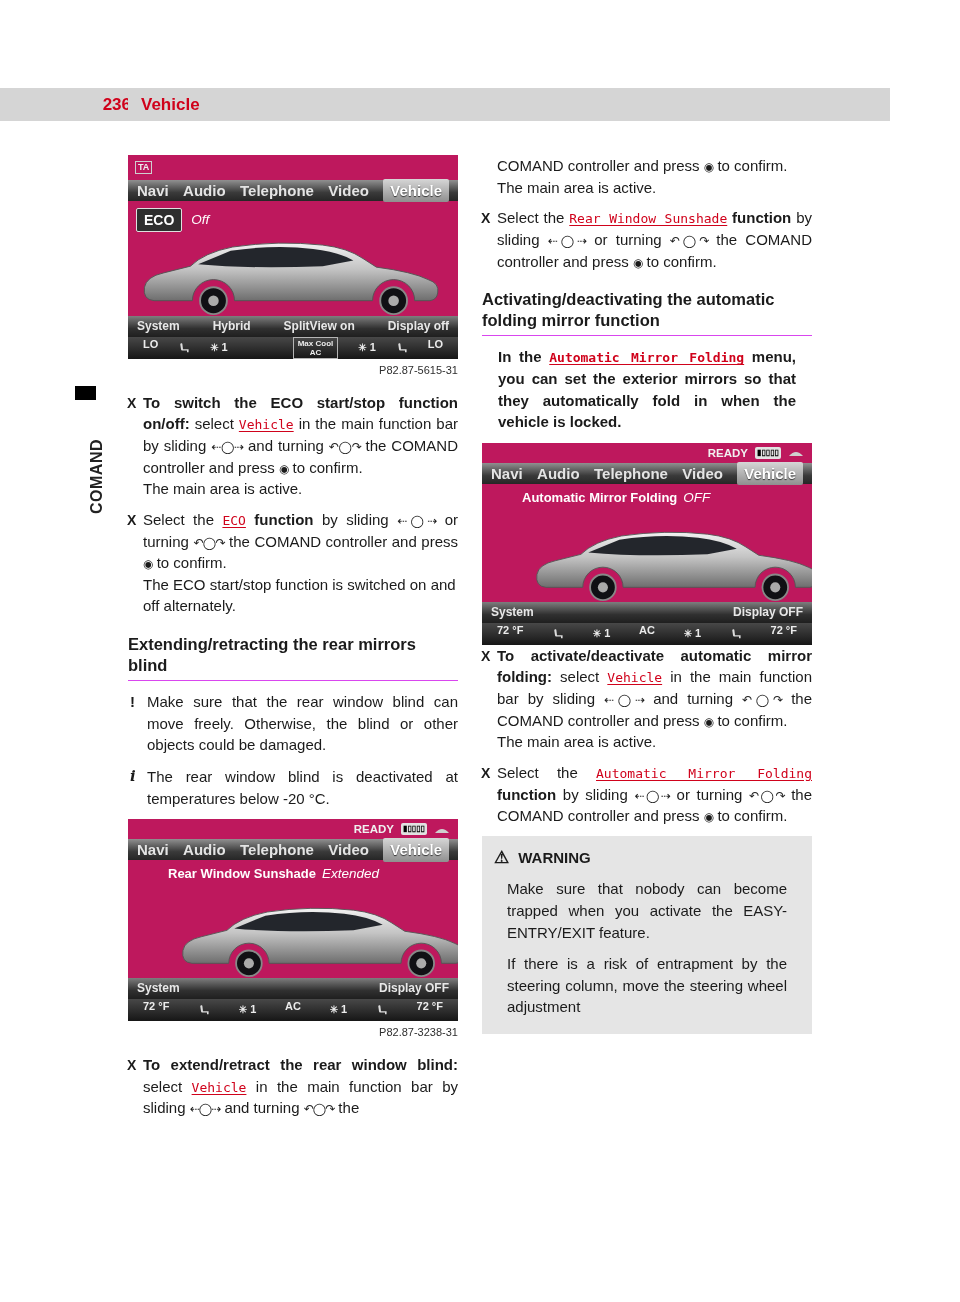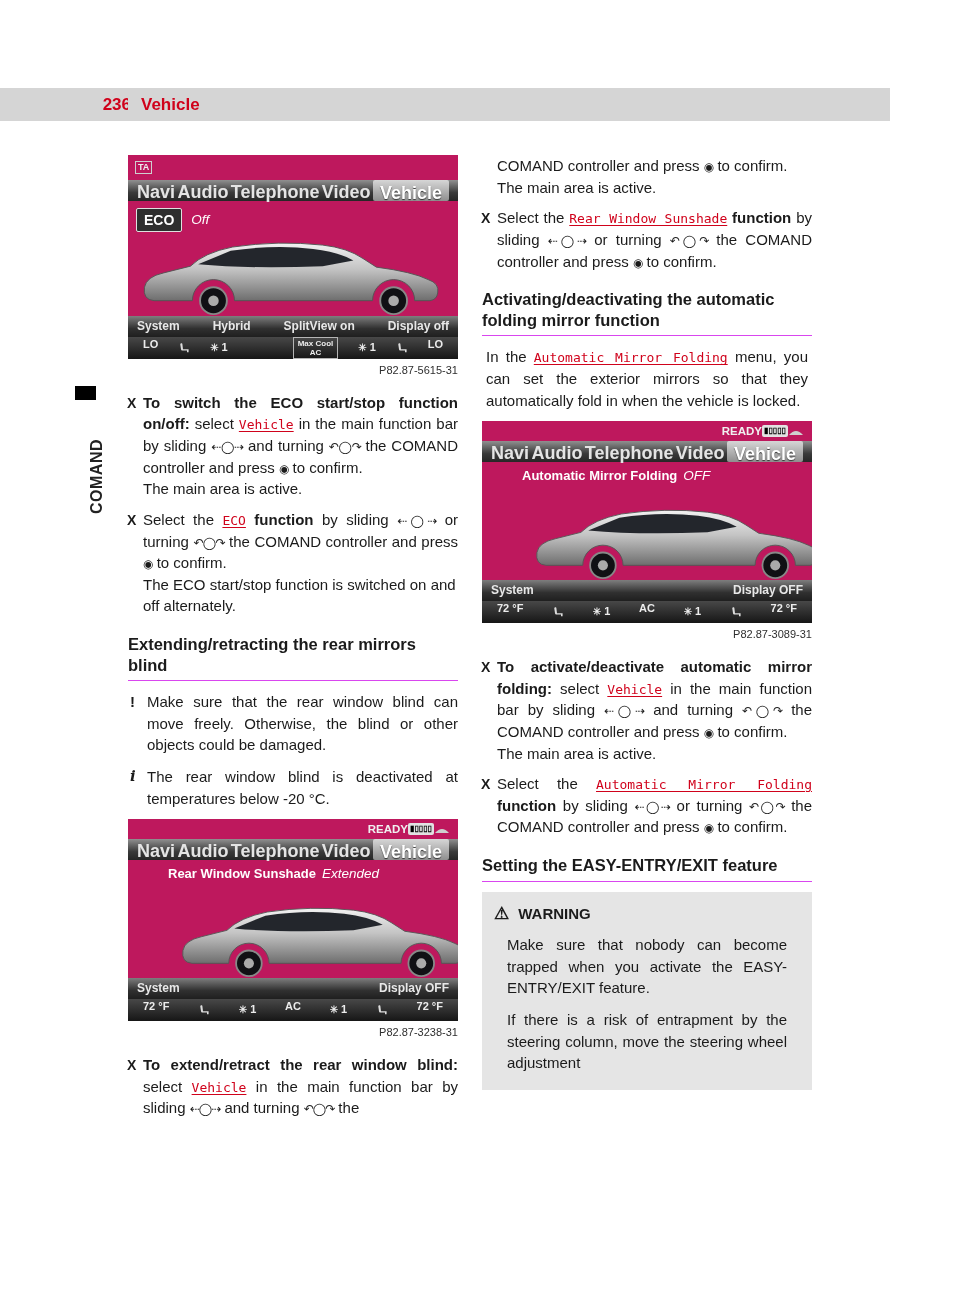--- a/index.html
+++ b/index.html
@@ -27,32 +27,32 @@
   .step{position:relative;padding-left:15px;margin:0 0 9px;text-align:justify;}
   .cont{position:relative;padding-left:15px;margin:0 0 9px;text-align:justify;}
   .marker{position:absolute;left:-1px;top:1px;font-weight:bold;font-size:14px;}
   .b{font-weight:bold;}
   .code{font-family:"DejaVu Sans Mono",monospace;color:#d0021b;font-size:13px;
         text-decoration:underline;text-underline-offset:2px;}
   .sym{font-size:12px;white-space:nowrap;letter-spacing:-1px;}
   .blockline{display:block;text-align:left;}
   .h{font-size:16.5px;font-weight:bold;line-height:1.25;border-bottom:1px solid #d946ef;
      padding-bottom:5px;margin:17px 0 10px;}
-  .plain{margin:0 4px 10px;text-align:justify;}
+  .plain{margin:0 16px 10px;text-align:justify;font-weight:bold;}
   .note{position:relative;padding-left:19px;margin:0 0 10px;text-align:justify;}
   .nicon{position:absolute;left:2px;top:0;font-weight:bold;}
   .iicon{font-family:"DejaVu Serif",serif;font-style:italic;font-weight:bold;}
 
   
   .shot{width:330px;background:#be185d;color:#fff;}
   .shot-top{height:25px;display:flex;align-items:center;padding:0 7px;box-sizing:border-box;}
   .ta{border:1px solid #cfcfcf;font-size:9px;line-height:11px;padding:0 2px;color:#eee;font-weight:bold;}
   .menubar{height:21px;background:linear-gradient(#909090,#3a3a3a 60%,#262626);
-           display:flex;justify-content:space-between;padding:0 9px;
-           font-weight:bold;font-size:18px;color:#e4e4e4;}
+           display:flex;align-items:center;justify-content:space-between;padding:0 9px;
+           font-weight:bold;font-size:15px;color:#e4e4e4;}
   .mi.active{background:linear-gradient(#d6d6d6,#8f8f8f);color:#fff;padding:1px 7px;
              border-radius:2px;text-shadow:0 1px 1px #333;}
   .shot-body{position:relative;height:115px;overflow:hidden;}
   .shot-body2{position:relative;height:118px;overflow:hidden;margin-left:32px;}
   .eco-row{position:absolute;left:8px;top:7px;display:flex;align-items:center;gap:9px;}
   .eco-box{border:1px solid #e0e0e0;background:#2e2e2e;font-weight:bold;font-size:14px;
            padding:1px 7px;border-radius:2px;}
   .ital{font-style:italic;font-size:13.5px;}
   .label-row{position:absolute;left:0;top:0;right:0;padding:4px 8px;font-size:13px;}
   .label-row .lt{font-weight:bold;}
@@ -61,21 +61,21 @@
   .bottombar{height:21px;background:linear-gradient(#7e7e7e,#303030 60%,#1f1f1f);
              display:flex;align-items:center;justify-content:space-between;padding:0 9px;
              font-weight:bold;font-size:12px;color:#e8e8e8;}
   .climate{height:22px;background:linear-gradient(#484848,#161616);display:flex;
            justify-content:space-between;padding:0 15px;font-size:11px;font-weight:bold;color:#ececec;}
   .clim-group{display:flex;align-items:center;gap:3px;}
   .fan{font-size:10px;}
   .maxcool{border:1px solid #b5b5b5;text-align:center;font-size:8px;line-height:9px;
            padding:1px 4px;font-weight:bold;margin-left:45px;}
   .maxcool span{display:block;}
-  .status-row{height:20px;display:flex;align-items:center;justify-content:flex-end;
+  .status-row{height:20px;display:flex;align-items:center;justify-content:flex-end;gap:7px;
               padding:0 8px;font-size:11.5px;font-weight:bold;color:#f0f0f0;}
   .gauge{background:#e2e2e2;color:#000;font-size:8px;line-height:12px;padding:0 2px;
          border-radius:2px;}
   .caption{text-align:right;font-size:11px;color:#2e2e2e;margin:4px 0 13px;}
 
   
   .warnbox{background:#e5e5e5;padding:10px 12px 16px;margin-top:4px;}
   .warnhead{display:flex;align-items:center;gap:9px;font-weight:bold;font-size:15px;margin-bottom:8px;}
   .warnhead .tri{font-size:17px;}
   .warnbox p{margin:0 13px 10px;text-align:justify;}
@@ -295,27 +295,25 @@
               <span>1</span>
             </span>
           <span class="clim-group">
               <svg width="12" height="12" viewBox="0 0 12 12">
                 <path d="M3.5 1.2 C2.6 1.2 2.2 1.8 2.3 2.6 L3 7.2 C3.1 8 3.7 8.5 4.5 8.5 L9 8.5 L9 10.2 L10.6 10.2 L10.6 7.2 L5 7.2 L4.4 2.2 C4.3 1.5 4.1 1.2 3.5 1.2 Z" fill="#ddd"></path>
               </svg>
             </span>
           <span>72 °F</span>
         </div>
       </div>
-      <div class="caption">P82.87-3089-31</div>
 
       <p class="step"><span class="marker">X</span><span class="b">To activate/deactivate automatic mirror folding:</span><span> select </span><span class="code">Vehicle</span><span> in the main function bar by sliding </span><span class="sym">⇠◯⇢</span><span> and turning </span><span class="sym">↶◯↷</span><span> the COMAND controller and press </span><span class="sym">◉</span><span> to confirm.</span><span class="blockline">The main area is active.</span></p>
 
       <p class="step"><span class="marker">X</span><span>Select the </span><span class="code">Automatic Mirror Folding</span><span class="b"> function</span><span> by sliding </span><span class="sym">⇠◯⇢</span><span> or turning </span><span class="sym">↶◯↷</span><span> the COMAND controller and press </span><span class="sym">◉</span><span> to confirm.</span></p>
 
-      <h2 class="h">Setting the EASY-ENTRY/EXIT feature</h2>
 
       <div class="warnbox">
         <div class="warnhead">
             <span class="tri">⚠</span>
             <span>WARNING</span>
           </div>
         <p>Make sure that nobody can become trapped when you activate the EASY-ENTRY/EXIT feature.</p>
         <p>If there is a risk of entrapment by the steering column, move the steering wheel adjustment</p>
       </div>
 

